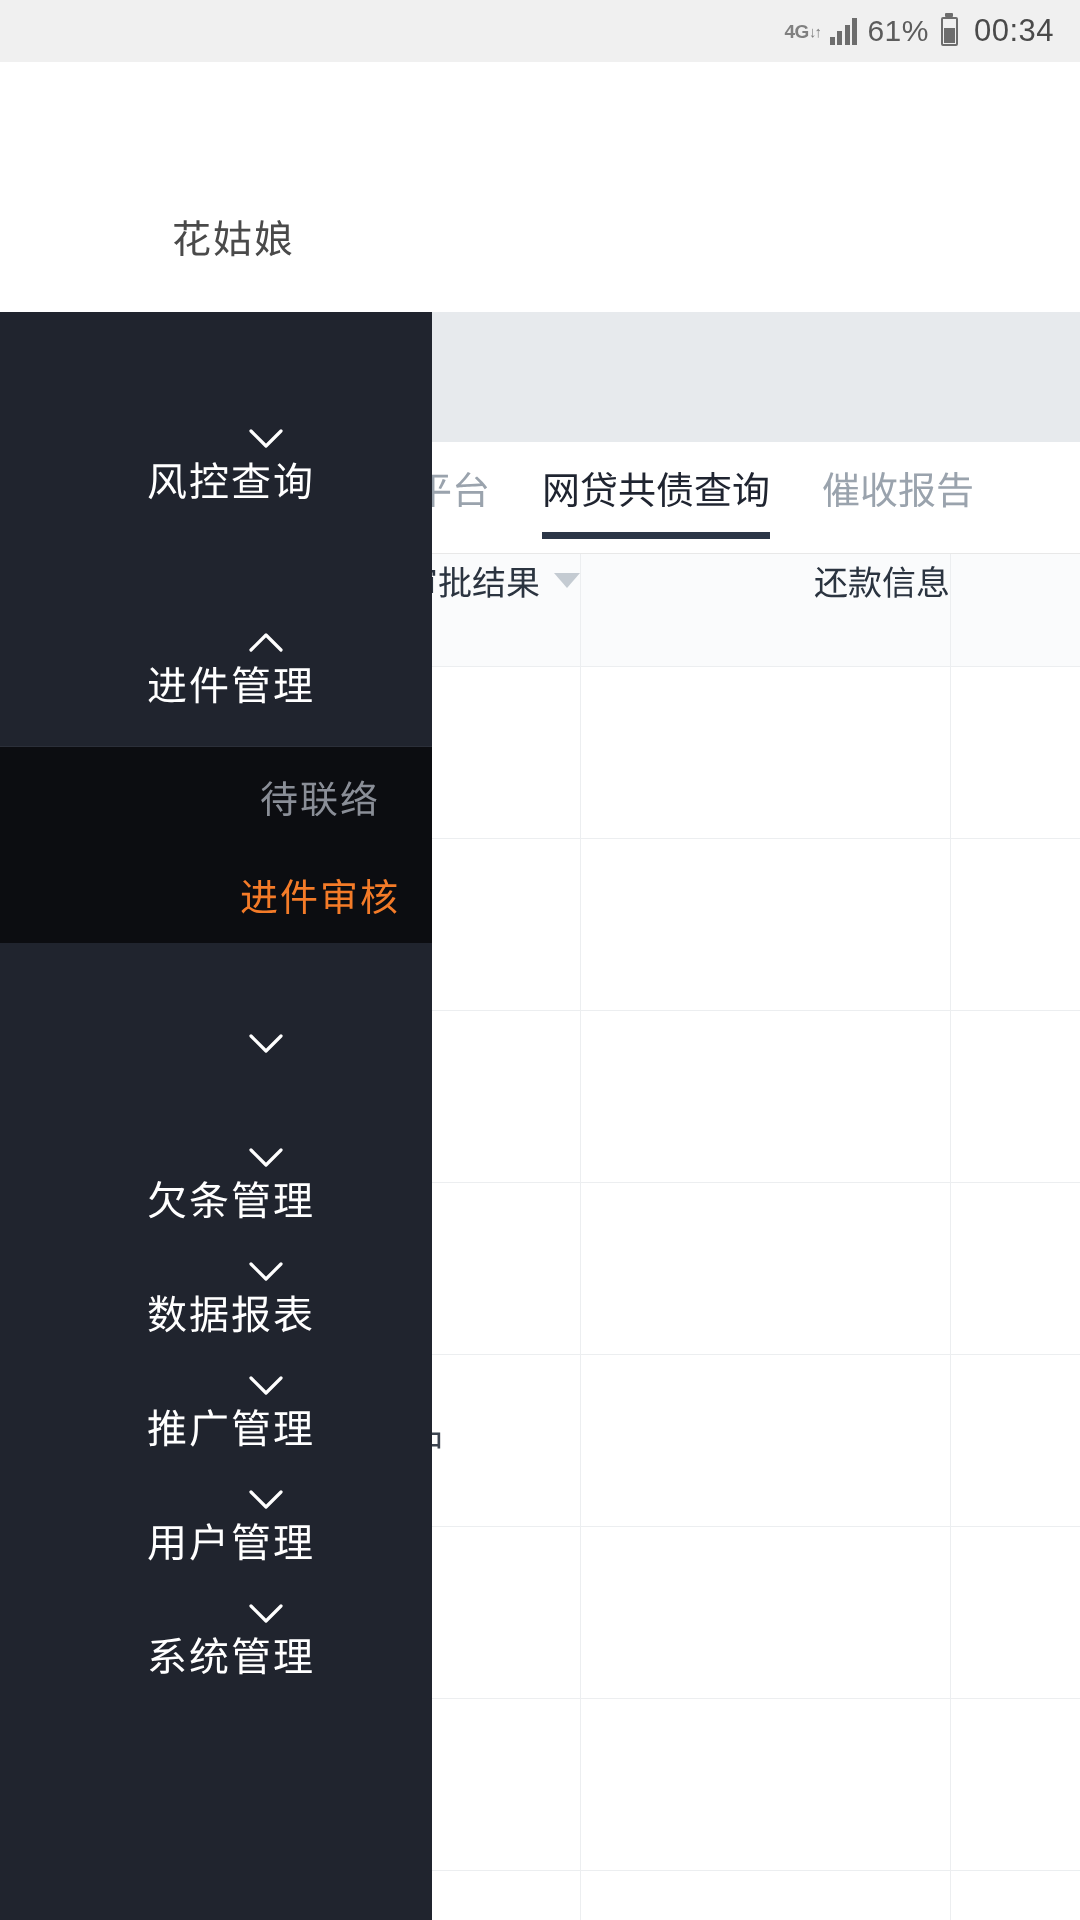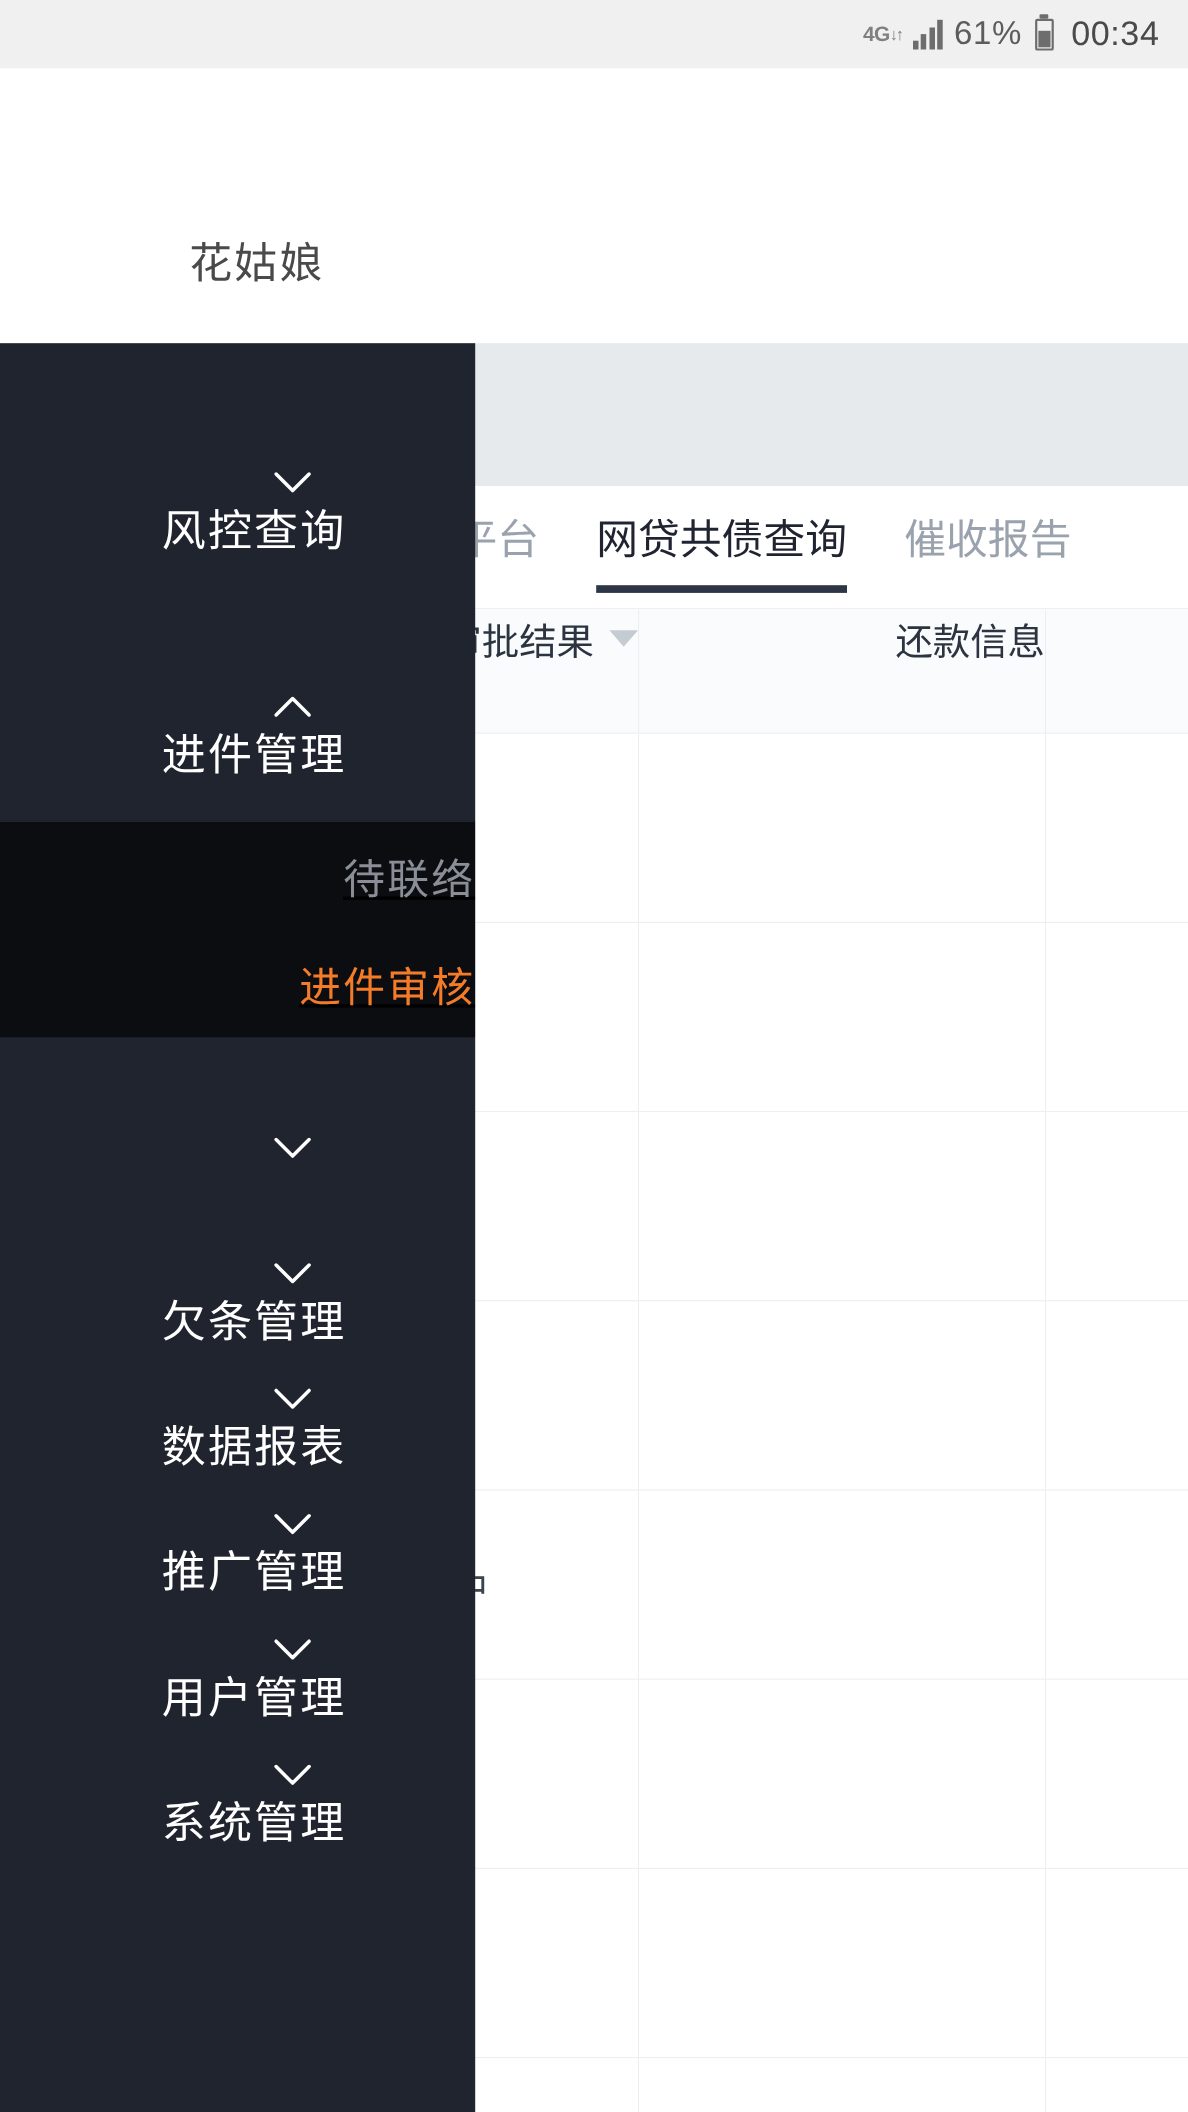--- a/index.html
+++ b/index.html
@@ -297,24 +297,23 @@
   .spacer-90  { height: 90px; }
 
   .submenu {
     background: #0c0d11;
     border-top: 1px solid #2b2f39;
   }
   .sub-item {
     height: 98px;
     display: flex;
     align-items: center;
-    justify-content: flex-end;
+    justify-content: center;
     padding-left: 208px;
     cursor: pointer;
-    text-decoration: underline;
   }
   .sub-item .s-label {
     font-size: 38px;
     color: #8a8e97;
     letter-spacing: 2px;
   }
   .sub-item.selected .s-label { color: #f47b28; }
 </style>
 </head>
 <body>

